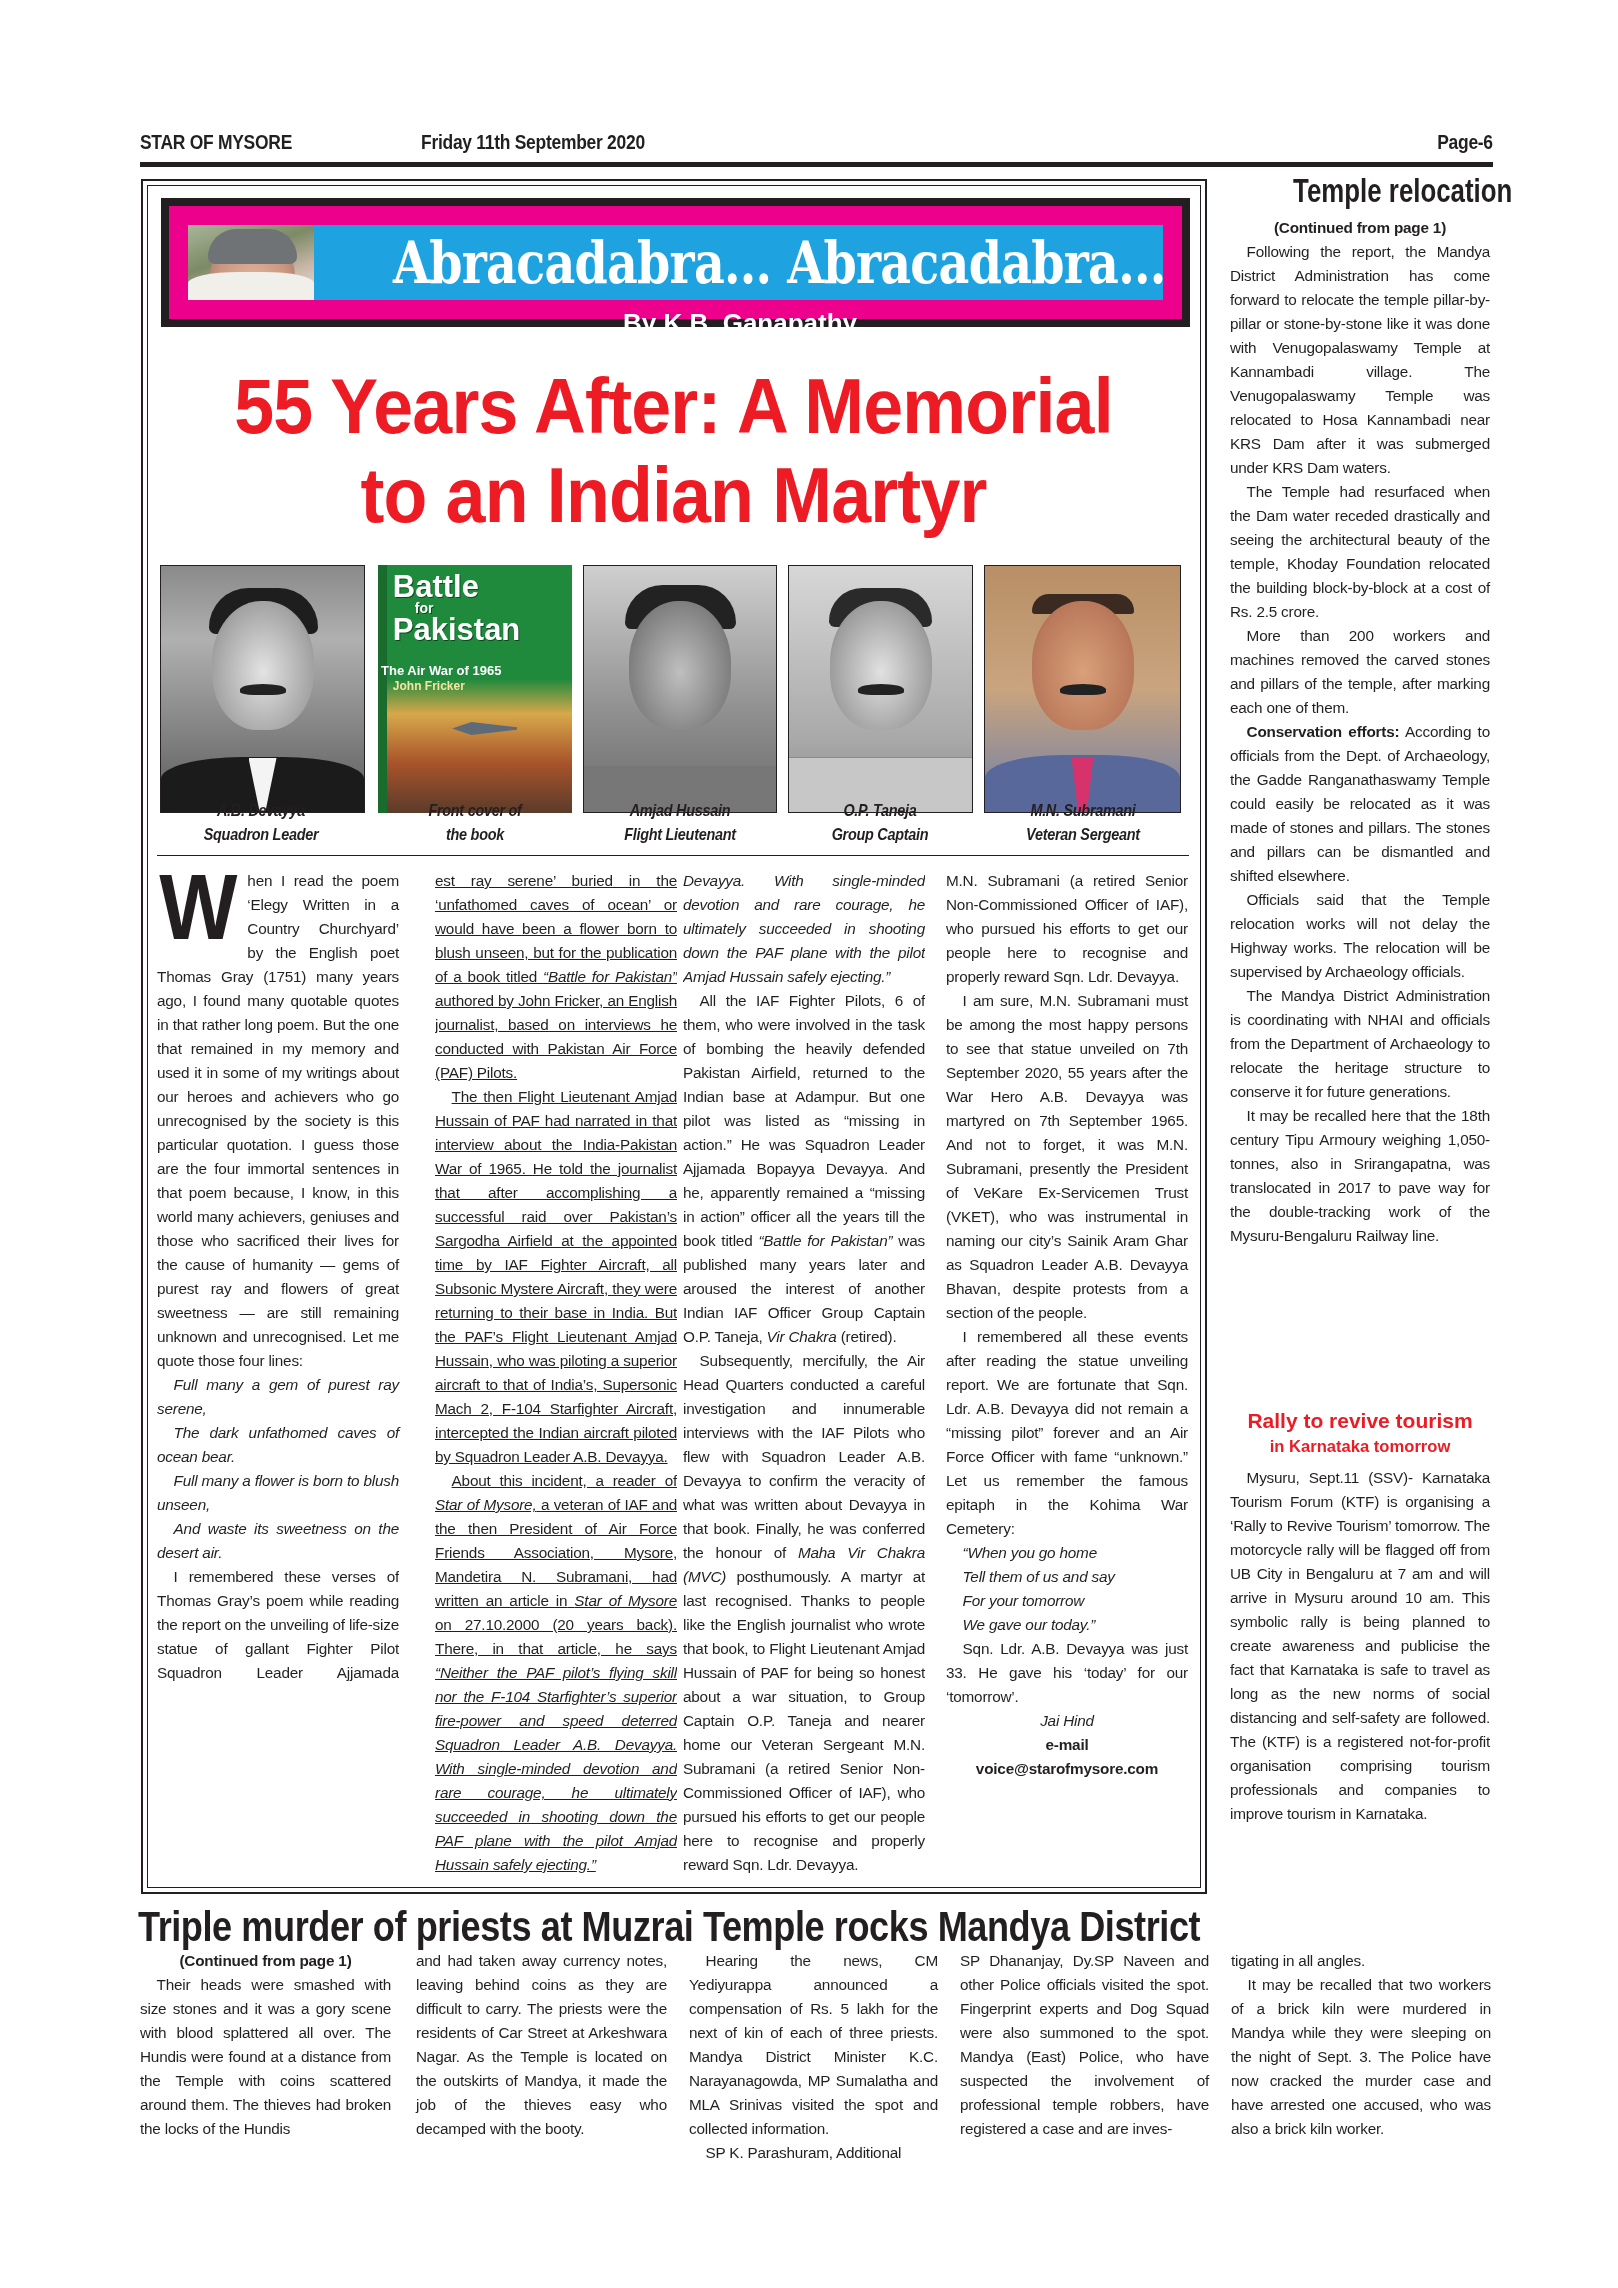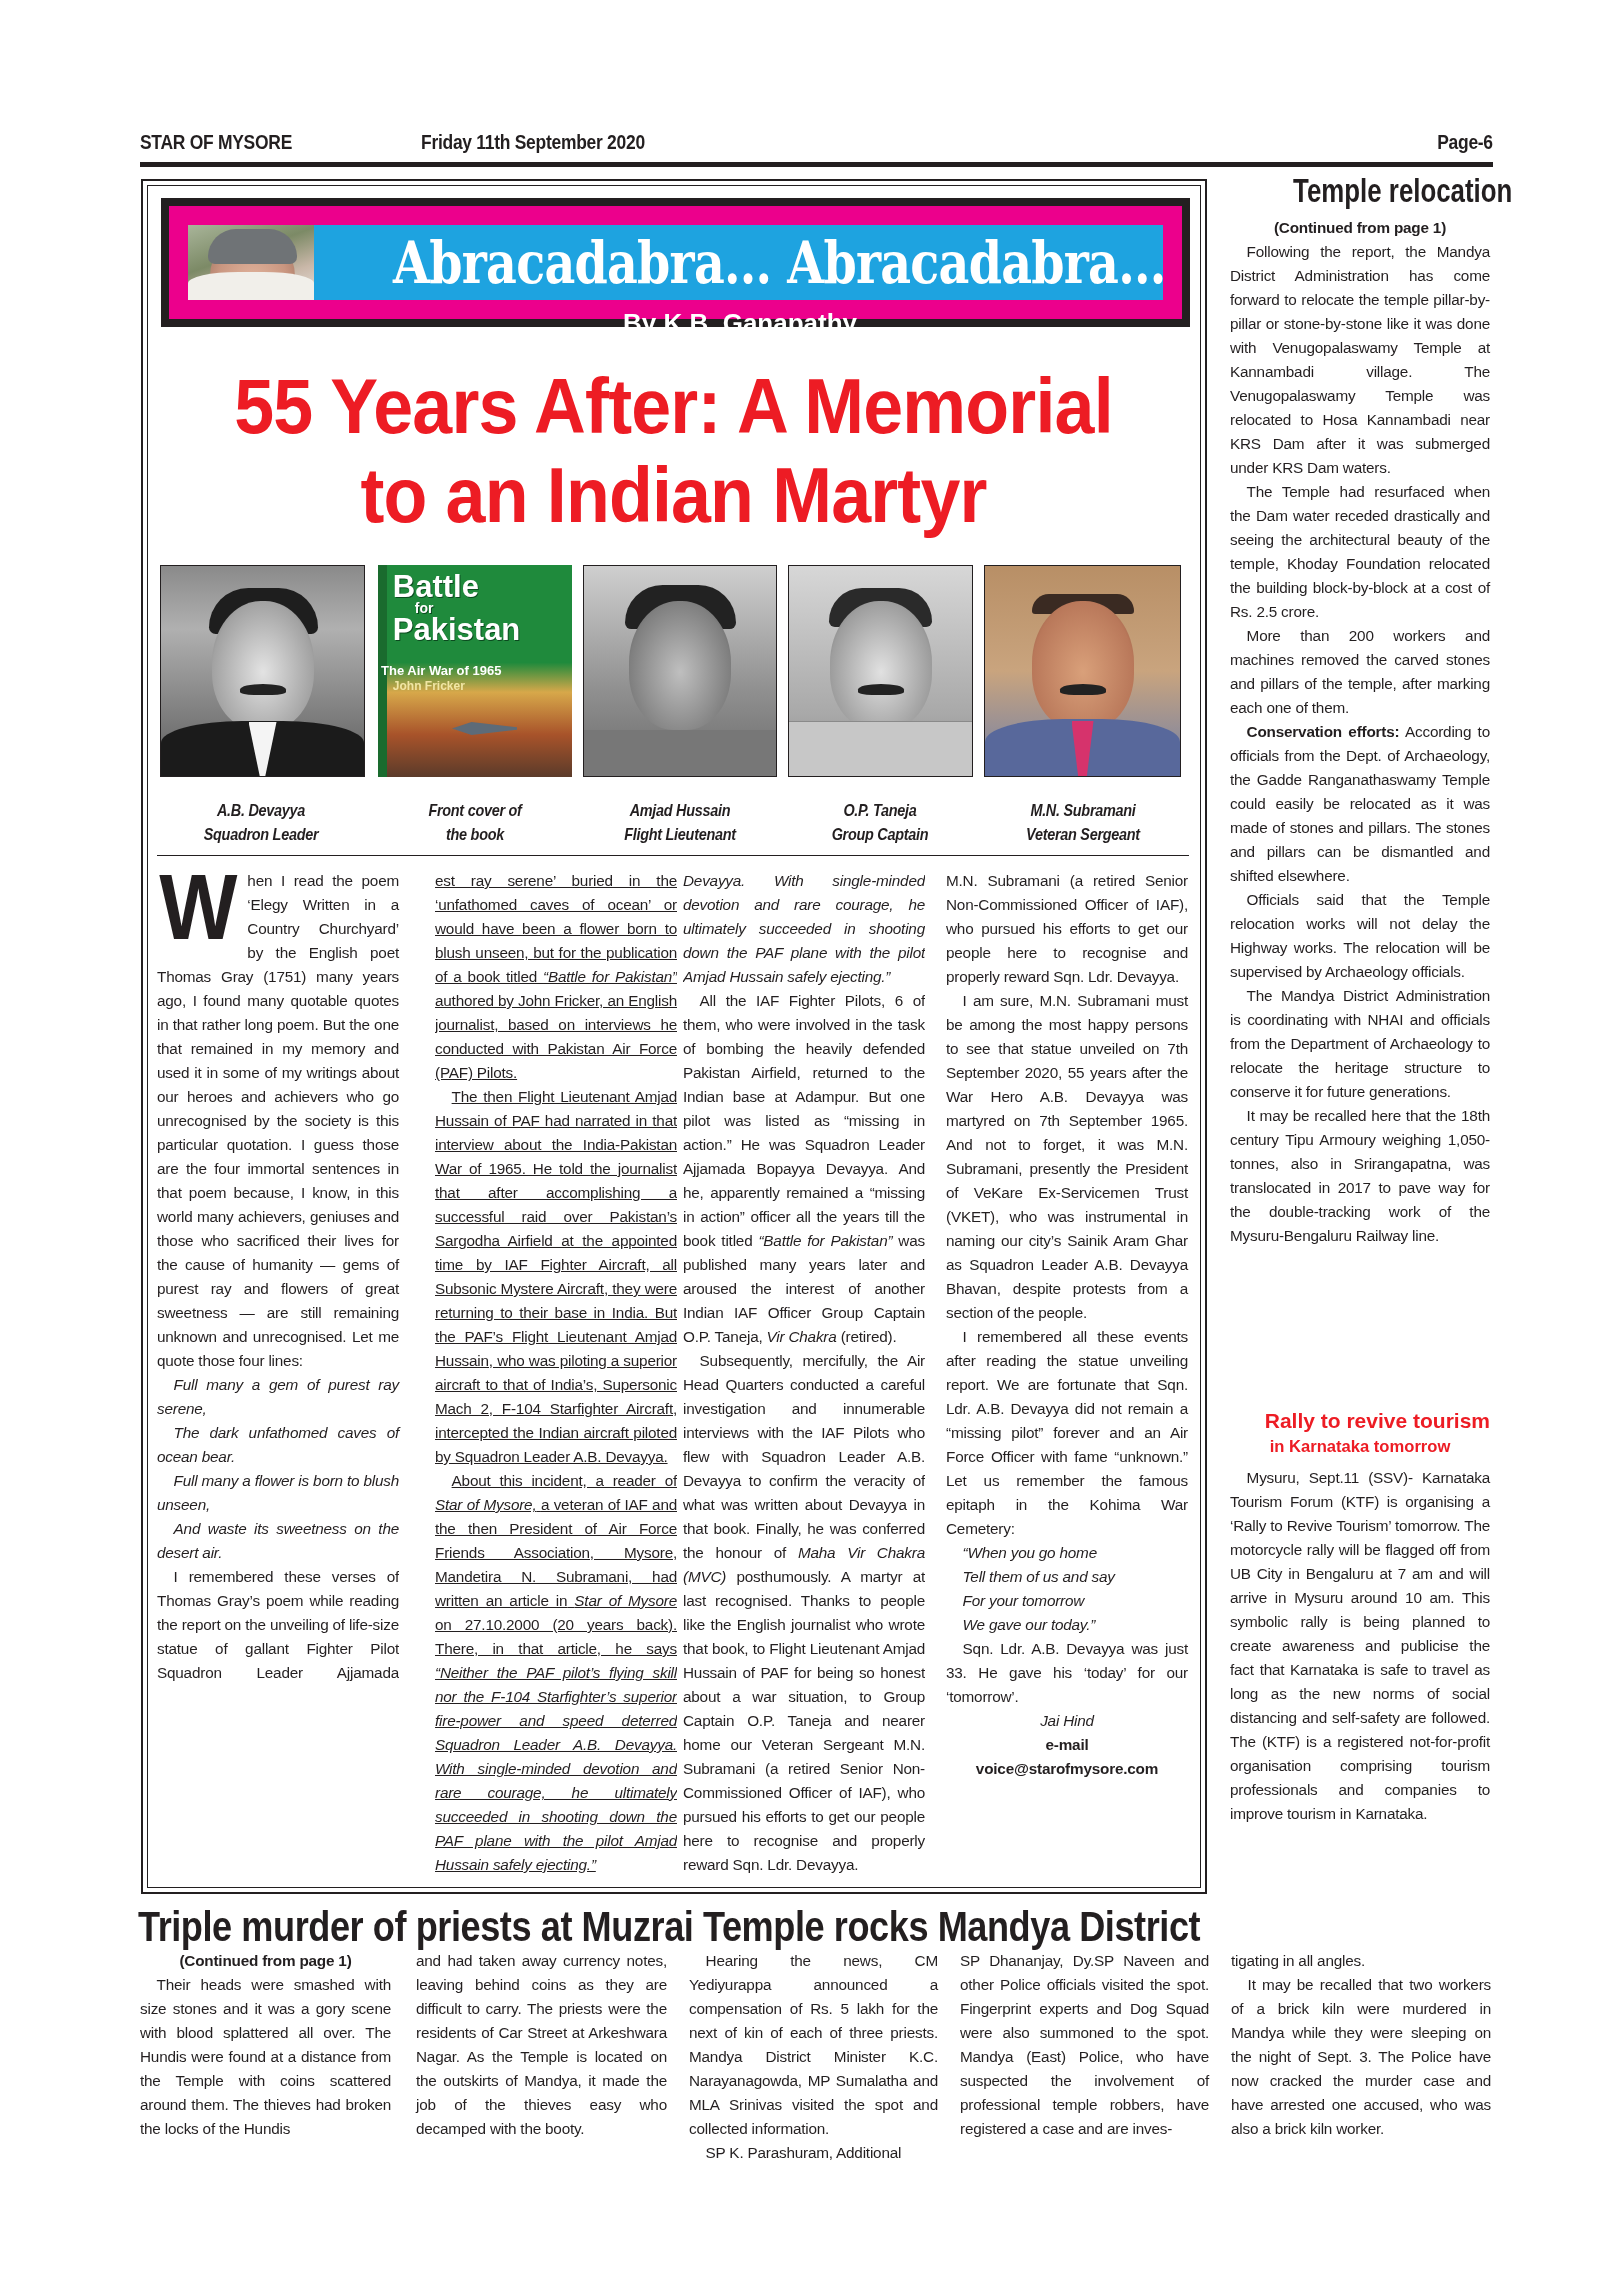--- a/index.html
+++ b/index.html
@@ -25,21 +25,21 @@
   .author-photo .head { position: absolute; left: 22px; top: 9.2px; width: 85px; height: 92px; border-radius: 46% 46% 42% 42%; background: radial-gradient(ellipse at 50% 60%, #e5b8a1 0%, #c99680 60%, #9a6e5c 100%); }
   .author-photo .hair { position: absolute; left: 20px; top: 3.7px; width: 89px; height: 35px; border-radius: 44px 44px 11px 11px; background: #6f7376; }
   .author-photo .glasses { position: absolute; left: 31px; top: 48px; width: 68px; height: 13px; border: 1.8px solid #c7a24f; border-radius: 3.7px; }
   .author-photo .shirt { position: absolute; left: 0; bottom: 0; width: 126px; height: 28px; background: #f1efea; border-radius: 40% 40% 0 0; }
   .banner-title { position: absolute; left: 129px; right: 0; top: 3.7px; text-align: center; font-family: "DejaVu Serif", serif; font-weight: bold; font-size: 58px; color: #ffffff; letter-spacing: -0.9px; transform: scaleX(0.82); white-space: nowrap; }
   .banner-byline { position: absolute; left: 129px; right: 0; top: 83px; text-align: center; font-weight: bold; font-size: 26px; color: #ffffff; }
 
   .headline { position: absolute; left: 152px; top: 362px; width: 1043px; text-align: center; font-weight: bold; font-size: 78px; line-height: 89px; color: #ed1c24; letter-spacing: -0.9px; transform: scaleX(0.92); transform-origin: center; }
 
   
-  .photo { position: absolute; top: 565px; height: 212px; border: 1.4px solid #231f20; overflow: hidden; }
+  .photo { position: absolute; top: 565px; height: 248px; border: 1.4px solid #231f20; overflow: hidden; }
   .p1 { left: 160px; width: 205px; background: linear-gradient(180deg, #8a8a8a 0%, #b0b0b0 30%, #5b5b5b 100%); }
   .p2 { left: 378px; width: 194px; border: none; background: linear-gradient(180deg, #1f8a3c 0%, #1f8a3c 46%, #d7a84a 60%, #a8532a 80%, #5b3b2a 100%); }
   .p3 { left: 583px; width: 194px; background: linear-gradient(180deg, #cfcfcf 0%, #8f8f8f 60%, #6b6b6b 100%); }
   .p4 { left: 788px; width: 185px; background: linear-gradient(180deg, #d7d7d7 0%, #a9a9a9 70%, #8a8a8a 100%); }
   .p5 { left: 984px; width: 197px; background: linear-gradient(180deg, #b88f66 0%, #c9a47e 50%, #6f7fa8 100%); }
   .face { position: absolute; left: 50%; top: 35px; width: 102px; height: 129px; margin-left: -51px; border-radius: 48% 48% 44% 44%; }
   .p1 .face { background: radial-gradient(ellipse at 50% 55%, #e3e3e3 0%, #a2a2a2 70%, #5a5a5a 100%); }
   .p1 .hairb { position: absolute; left: 50%; top: 22px; width: 109px; height: 46px; margin-left: -54px; border-radius: 54px 54px 9.2px 9.2px; background: #1e1e1e; }
   .p1 .suit { position: absolute; left: 0; bottom: 0; width: 100%; height: 55px; background: #1b1b1b; border-radius: 40% 40% 0 0; }
   .p1 .tie { position: absolute; left: 50%; bottom: 0; width: 28px; height: 54px; margin-left: -14px; background: #f4f4f4; clip-path: polygon(0 0, 100% 0, 60% 100%, 40% 100%); }
@@ -74,21 +74,21 @@
   .dropcap { float: left; font-family: "Liberation Sans", sans-serif; font-weight: bold; font-size: 92px; line-height: 72px; height: 72px; margin: 1.8px 5.5px 0 -1.8px; color: #231f20; transform: scaleX(0.9); }
   .center { text-align: center; text-indent: 0 !important; }
   .b { font-weight: bold; }
 
   
   .side { position: absolute; left: 1230px; width: 260px; font-size: 15.3px; line-height: 24px; text-align: justify; letter-spacing: -0.2px; }
   .side p { text-indent: 16.6px; }
   .side-title { position: absolute; left: 1230px; top: 172px; width: 263px; font-weight: bold; font-size: 34px; line-height: 37px; text-align: right; transform: scaleX(0.76); transform-origin: right; white-space: nowrap; }
   .side-cont { text-align: center; font-weight: bold; text-indent: 0 !important; }
   .side1 { top: 216px; }
-  .rally-title { position: absolute; left: 1230px; top: 1407px; width: 260px; text-align: right; color: #ed1c24; font-weight: bold; font-size: 21px; line-height: 28px; }
+  .rally-title { position: absolute; left: 1230px; top: 1407px; width: 260px; text-align: center; color: #ed1c24; font-weight: bold; font-size: 21px; line-height: 28px; }
   .rally-sub { position: absolute; left: 1230px; top: 1436px; width: 260px; text-align: center; color: #ed1c24; font-weight: bold; font-size: 16.6px; line-height: 22px; }
   .side2 { top: 1466px; }
 
   
   .bottom-title { position: absolute; left: 138px; top: 1905px; width: 1357px; font-weight: bold; font-size: 42px; line-height: 44px; white-space: nowrap; letter-spacing: -0.5px; transform: scaleX(0.86); transform-origin: left; }
   .bcol { position: absolute; top: 1949px; font-size: 15.3px; line-height: 24px; text-align: justify; letter-spacing: -0.2px; }
   .bcol p { text-indent: 16.6px; }
   .b1 { left: 140px; width: 251px; } .b2 { left: 416px; width: 251px; } .b3 { left: 689px; width: 249px; } .b4 { left: 960px; width: 249px; } .b5 { left: 1231px; width: 260px; }
 </style>
 </head>

